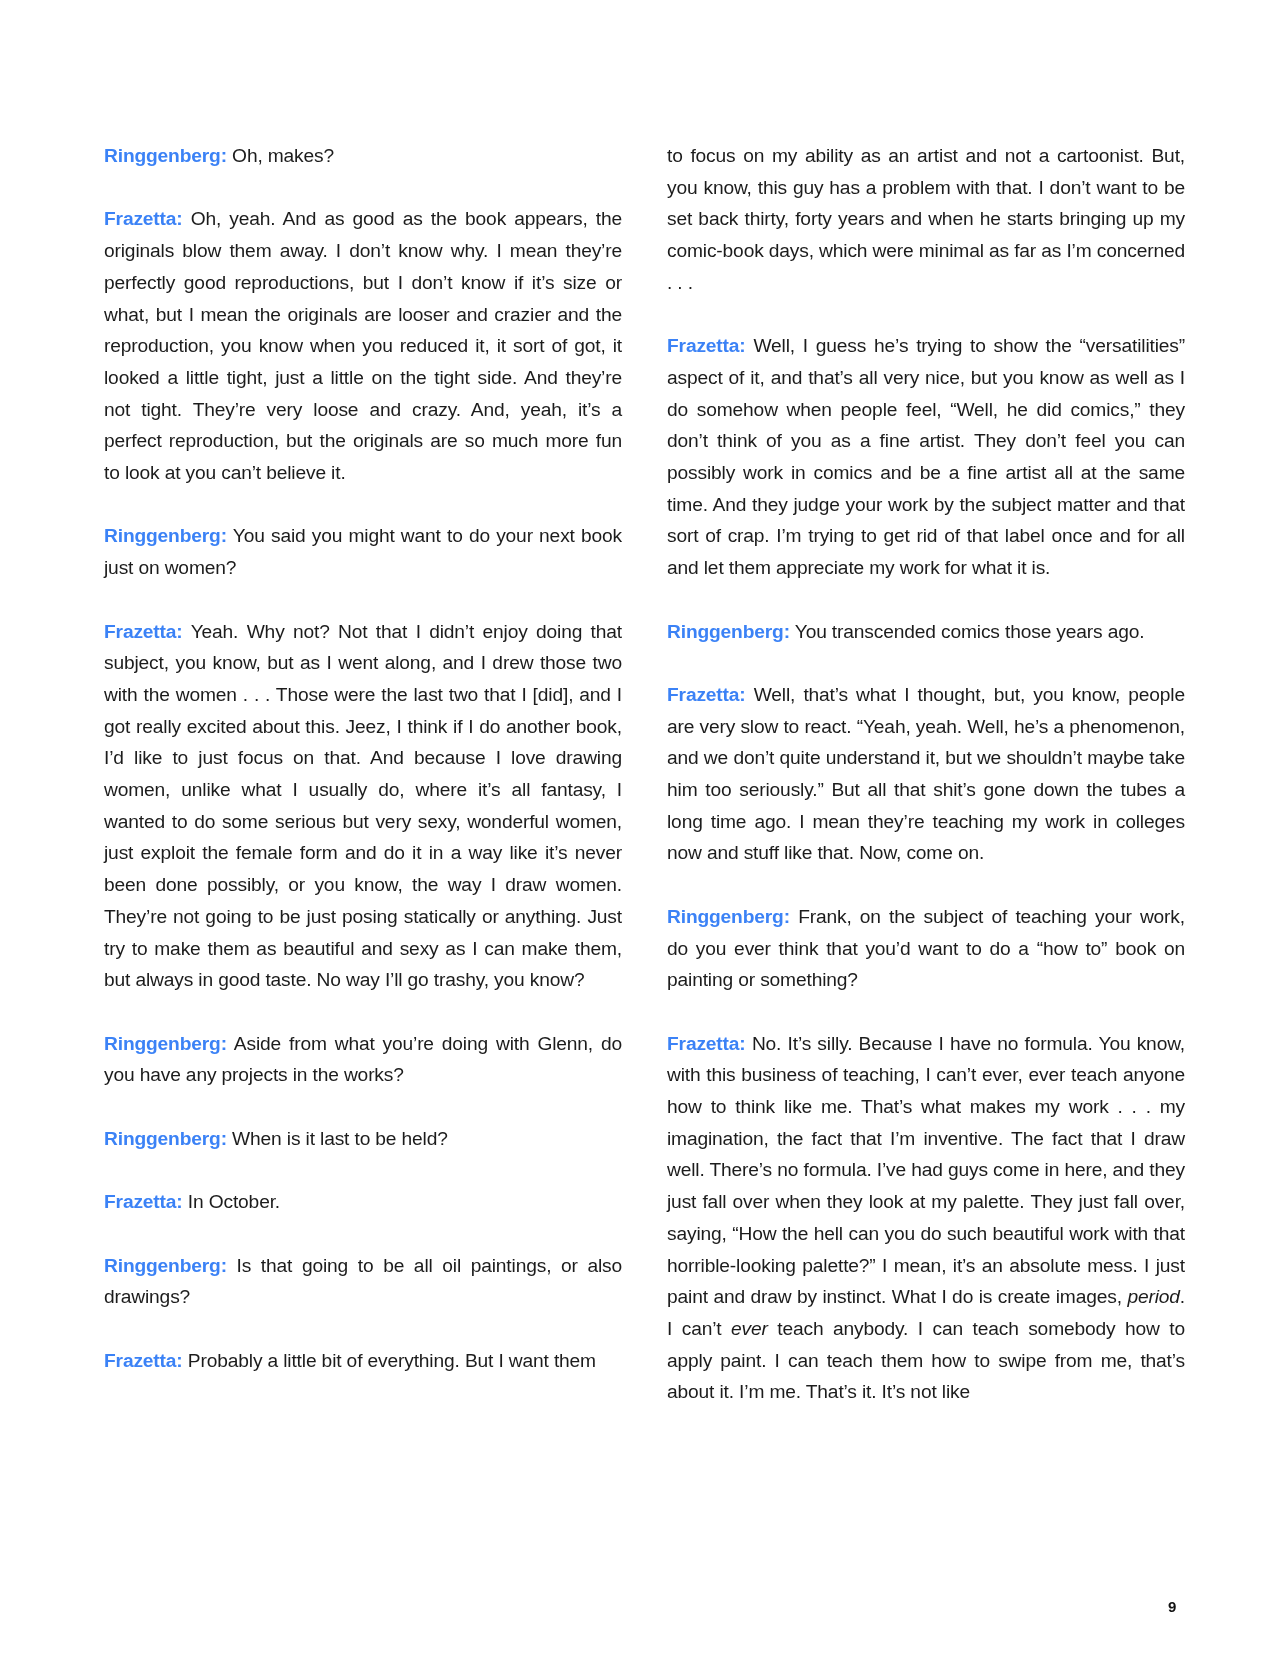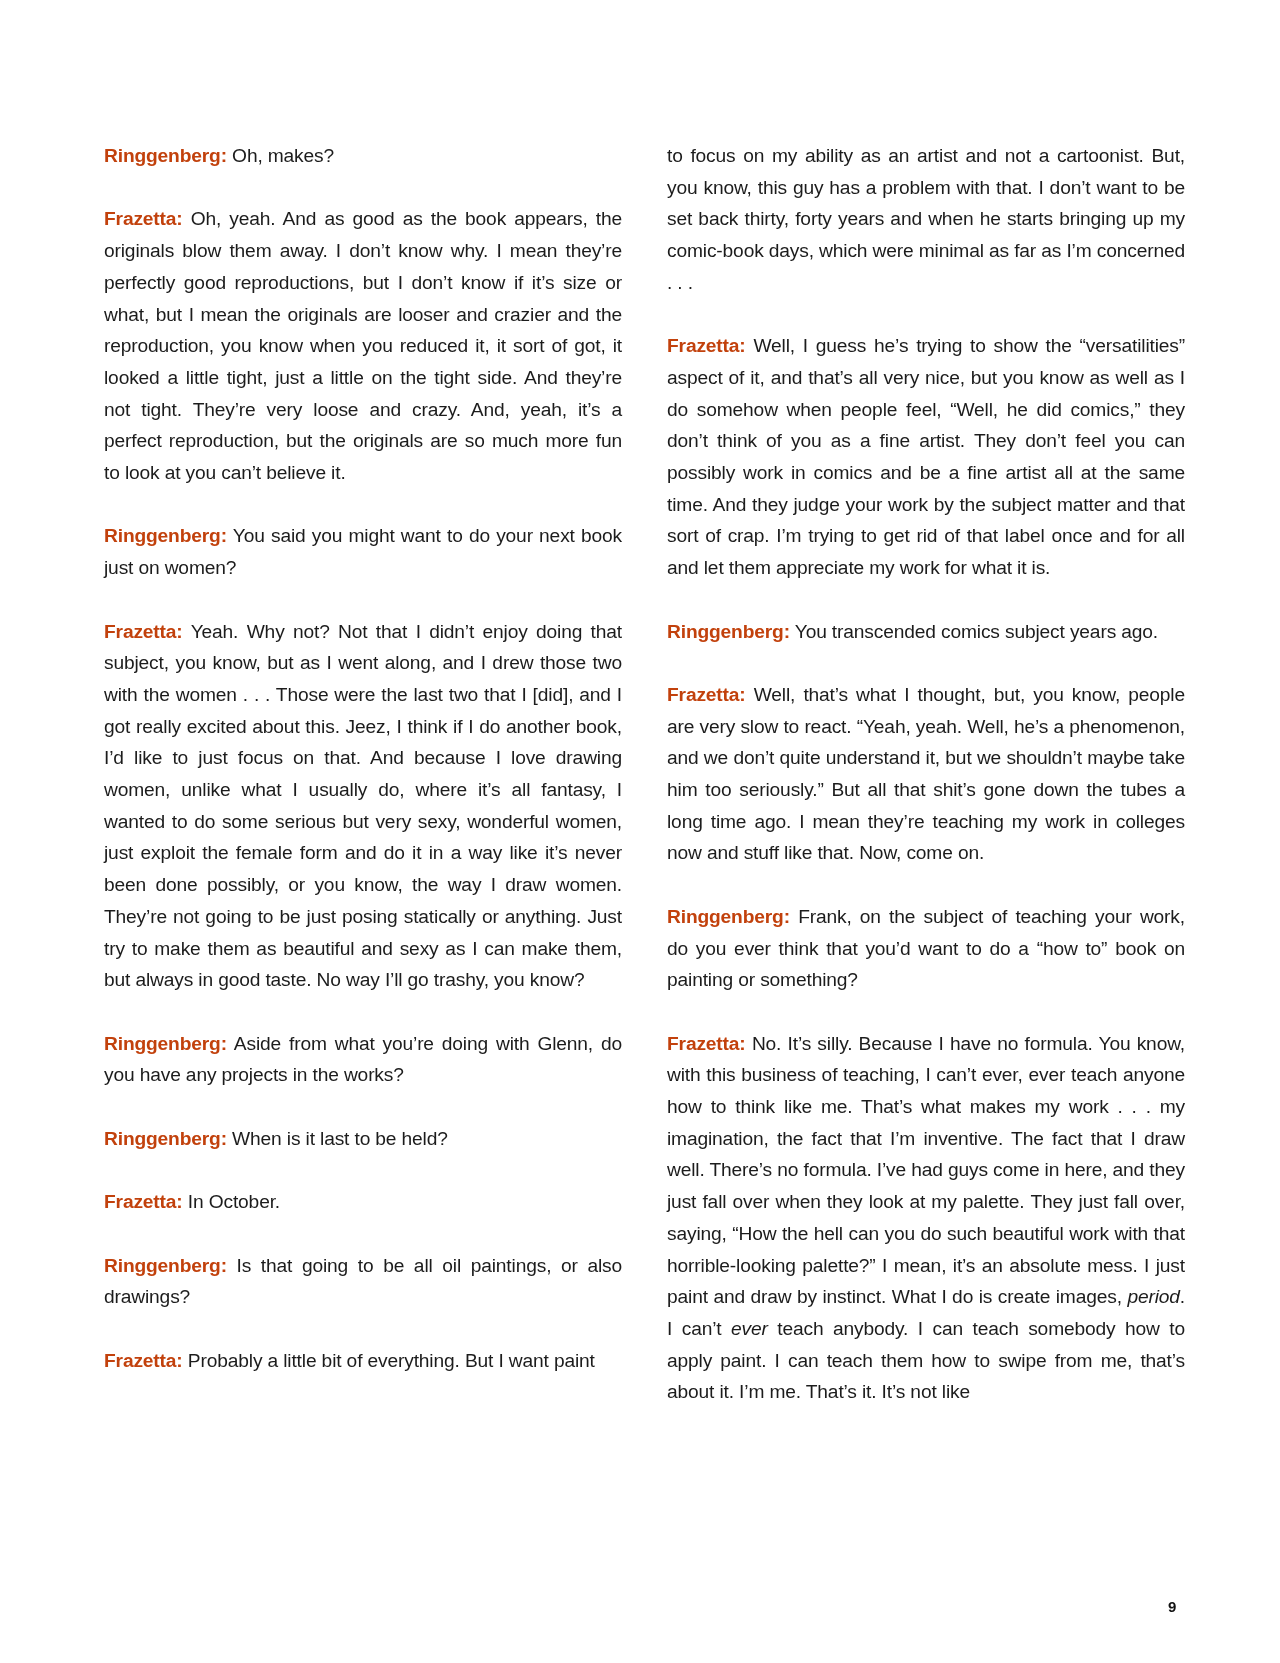--- a/index.html
+++ b/index.html
@@ -3,42 +3,42 @@
 <meta charset="utf-8">
 <style>
   html, body { margin: 0; padding: 0; background: #ffffff; }
   body { width: 1280px; height: 1663px; position: relative; overflow: hidden;
          font-family: "Liberation Sans", "DejaVu Sans", sans-serif; color: #1c1c1c; }
   .column { position: absolute; top: 140px; width: 518px; font-size: 19.2px; line-height: 31.7px;
             text-align: justify; letter-spacing: -0.15px; }
   #col-left { left: 104px; }
   #col-right { left: 667px; }
   .para { margin: 0 0 31.7px 0; }
-  .speaker { font-weight: bold; color: #c2410c; }
+  .speaker { font-weight: bold; color: #3b82f6; }
   .page-number { position: absolute; left: 1168px; top: 1598px; font-weight: bold;
                  font-size: 15px; color: #111; font-family: "Liberation Sans", sans-serif; }
   em { font-style: italic; }
 </style>
 </head>
 <body>
 
 <div id="col-left" class="column">
   <p class="para"><span class="speaker">Ringgenberg:</span><span> Oh, makes?</span></p>
   <p class="para"><span class="speaker">Frazetta:</span><span> Oh, yeah. And as good as the book appears, the originals blow them away. I don’t know why. I mean they’re perfectly good reproductions, but I don’t know if it’s size or what, but I mean the originals are looser and crazier and the reproduction, you know when you reduced it, it sort of got, it looked a little tight, just a little on the tight side. And they’re not tight. They’re very loose and crazy. And, yeah, it’s a perfect reproduction, but the originals are so much more fun to look at you can’t believe it.</span></p>
   <p class="para"><span class="speaker">Ringgenberg:</span><span> You said you might want to do your next book just on women?</span></p>
   <p class="para"><span class="speaker">Frazetta:</span><span> Yeah. Why not? Not that I didn’t enjoy doing that subject, you know, but as I went along, and I drew those two with the women . . . Those were the last two that I [did], and I got really excited about this. Jeez, I think if I do another book, I’d like to just focus on that. And because I love draw­ing women, unlike what I usually do, where it’s all fantasy, I wanted to do some serious but very sexy, wonderful women, just exploit the female form and do it in a way like it’s never been done possibly, or you know, the way I draw women. They’re not going to be just posing statically or anything. Just try to make them as beautiful and sexy as I can make them, but always in good taste. No way I’ll go trashy, you know?</span></p>
   <p class="para"><span class="speaker">Ringgenberg:</span><span> Aside from what you’re doing with Glenn, do you have any projects in the works?</span></p>
   <p class="para"><span class="speaker">Ringgenberg:</span><span> When is it last to be held?</span></p>
   <p class="para"><span class="speaker">Frazetta:</span><span> In October.</span></p>
   <p class="para"><span class="speaker">Ringgenberg:</span><span> Is that going to be all oil paintings, or also drawings?</span></p>
-  <p class="para" style="text-align:left"><span class="speaker">Frazetta:</span><span> Probably a little bit of everything. But I want paint</span></p>
+  <p class="para" style="text-align:left"><span class="speaker">Frazetta:</span><span> Probably a little bit of everything. But I want them</span></p>
 </div>
 
 <div id="col-right" class="column">
   <p class="para"><span>to focus on my ability as an artist and not a cartoonist. But, you know, this guy has a problem with that. I don’t want to be set back thirty, forty years and when he starts bringing up my comic-book days, which were minimal as far as I’m concerned . . .</span></p>
   <p class="para"><span class="speaker">Frazetta:</span><span> Well, I guess he’s trying to show the “versatilities” aspect of it, and that’s all very nice, but you know as well as I do somehow when people feel, “Well, he did comics,” they don’t think of you as a fine artist. They don’t feel you can possibly work in comics and be a fine artist all at the same time. And they judge your work by the subject matter and that sort of crap. I’m trying to get rid of that label once and for all and let them appreciate my work for what it is.</span></p>
-  <p class="para"><span class="speaker">Ringgenberg:</span><span> You transcended comics subject years ago.</span></p>
+  <p class="para"><span class="speaker">Ringgenberg:</span><span> You transcended comics those years ago.</span></p>
   <p class="para"><span class="speaker">Frazetta:</span><span> Well, that’s what I thought, but, you know, people are very slow to react. “Yeah, yeah. Well, he’s a phenomenon, and we don’t quite understand it, but we shouldn’t maybe take him too seriously.” But all that shit’s gone down the tubes a long time ago. I mean they’re teaching my work in colleges now and stuff like that. Now, come on.</span></p>
   <p class="para"><span class="speaker">Ringgenberg:</span><span> Frank, on the subject of teaching your work, do you ever think that you’d want to do a “how to” book on painting or something?</span></p>
   <p class="para"><span class="speaker">Frazetta:</span><span> No. It’s silly. Because I have no formula. You know, with this business of teaching, I can’t ever, ever teach anyone how to think like me. That’s what makes my work . . . my imagination, the fact that I’m inventive. The fact that I draw well. There’s no formula. I’ve had guys come in here, and they just fall over when they look at my palette. They just fall over, saying, “How the hell can you do such beautiful work with that horrible-looking palette?” I mean, it’s an absolute mess. I just paint and draw by instinct. What I do is create images, </span><em>period</em><span>. I can’t </span><em>ever</em><span> teach anybody. I can teach somebody how to apply paint. I can teach them how to swipe from me, that’s about it. I’m me. That’s it. It’s not like</span></p>
 </div>
 
 <div class="page-number">9</div>
 
 </body></html>

